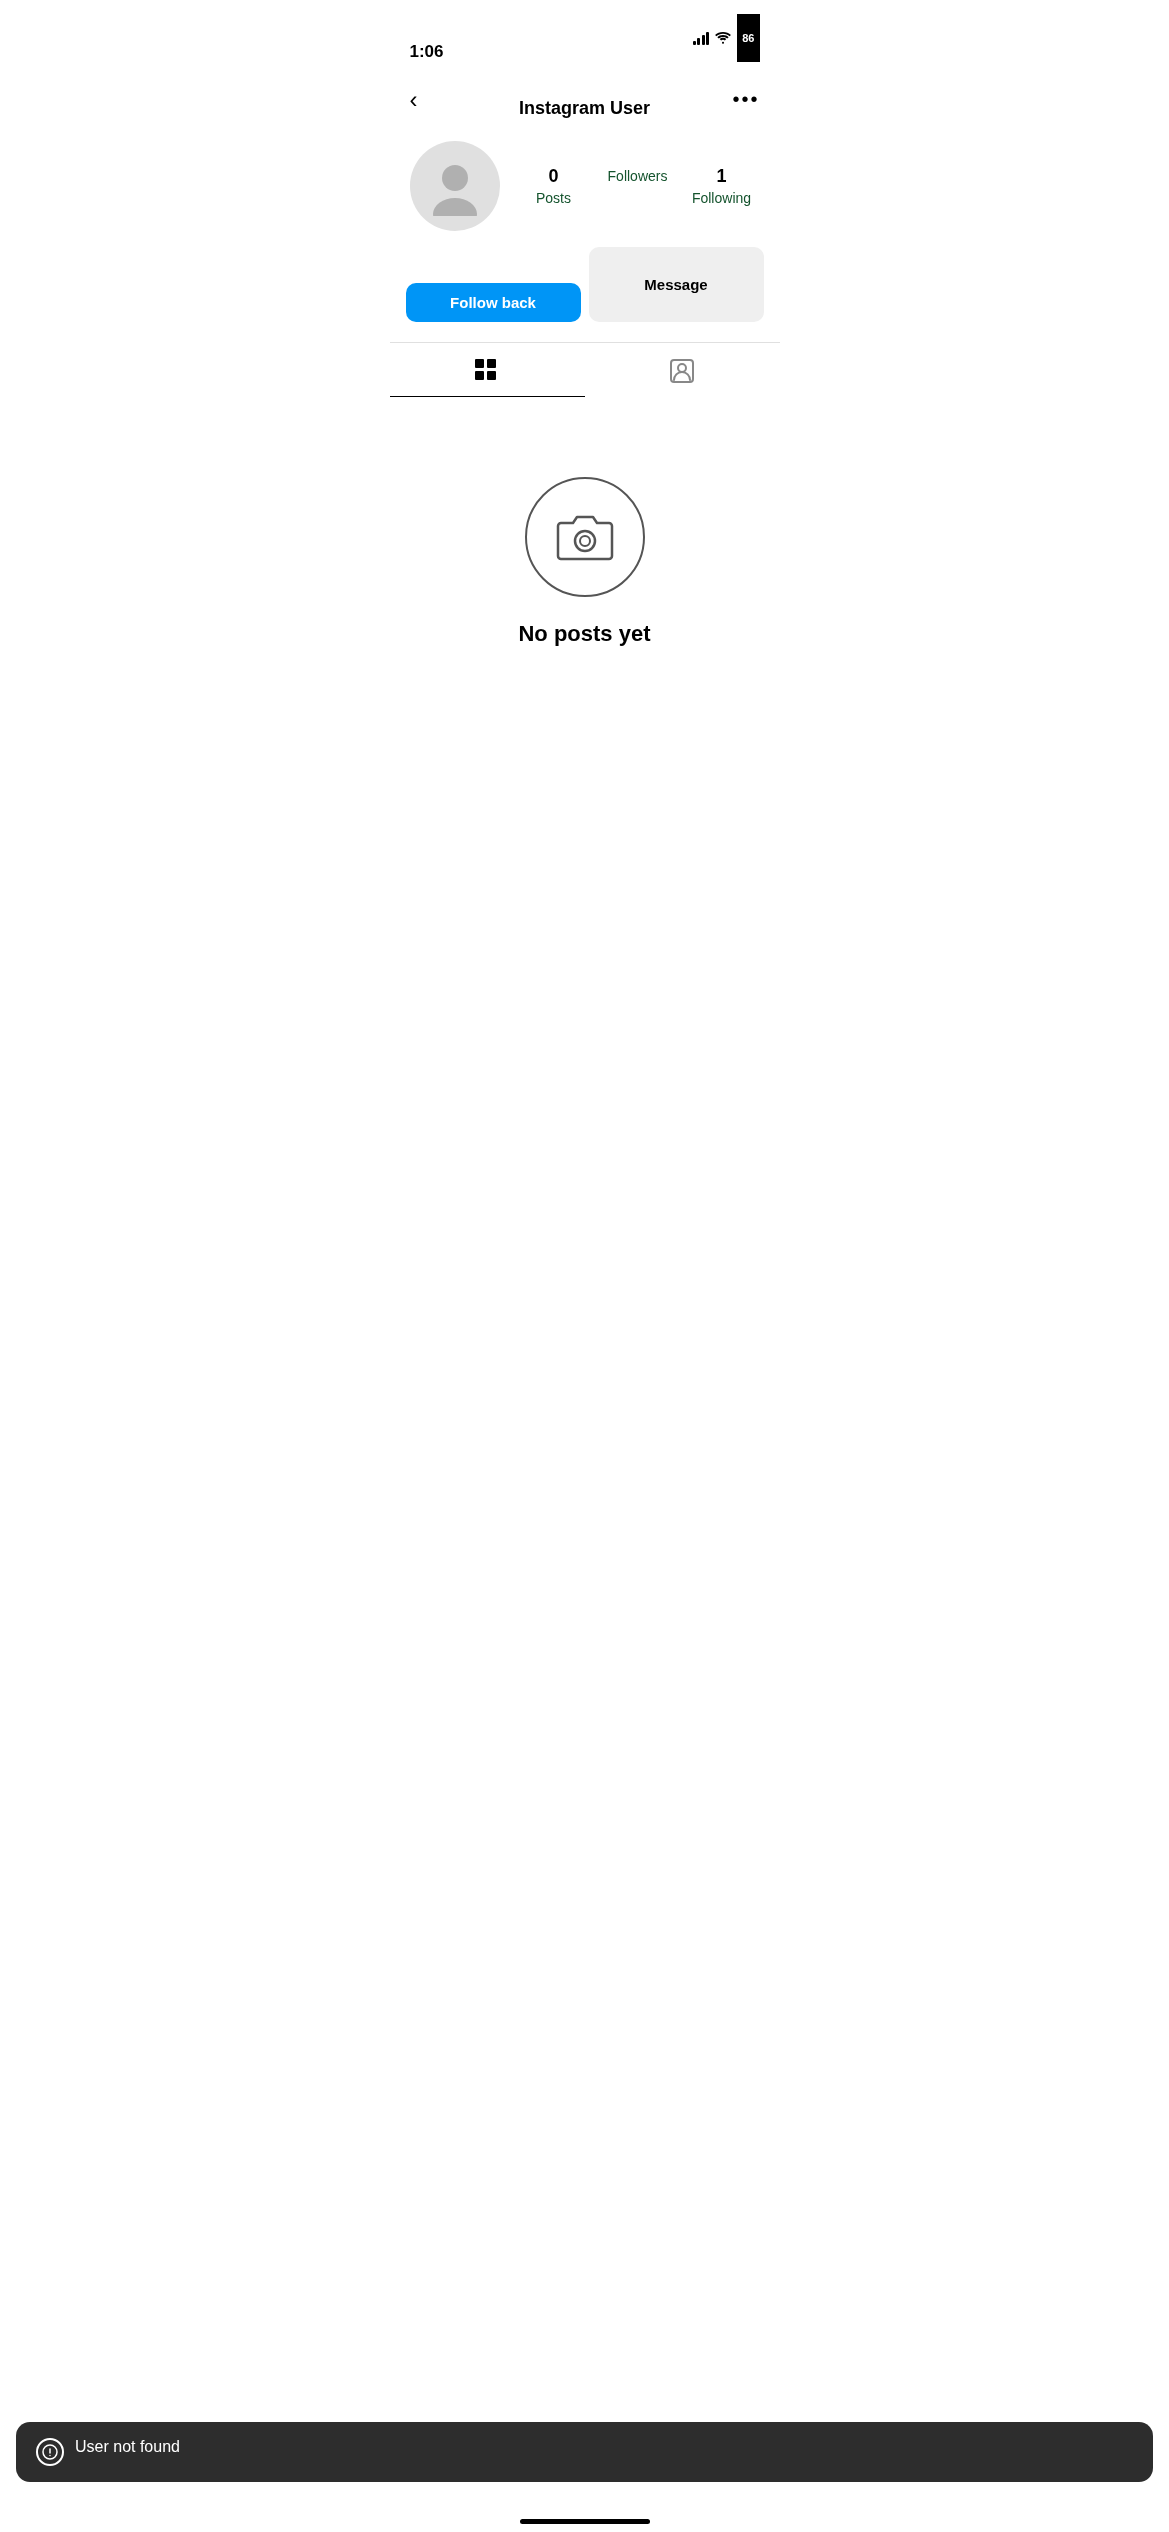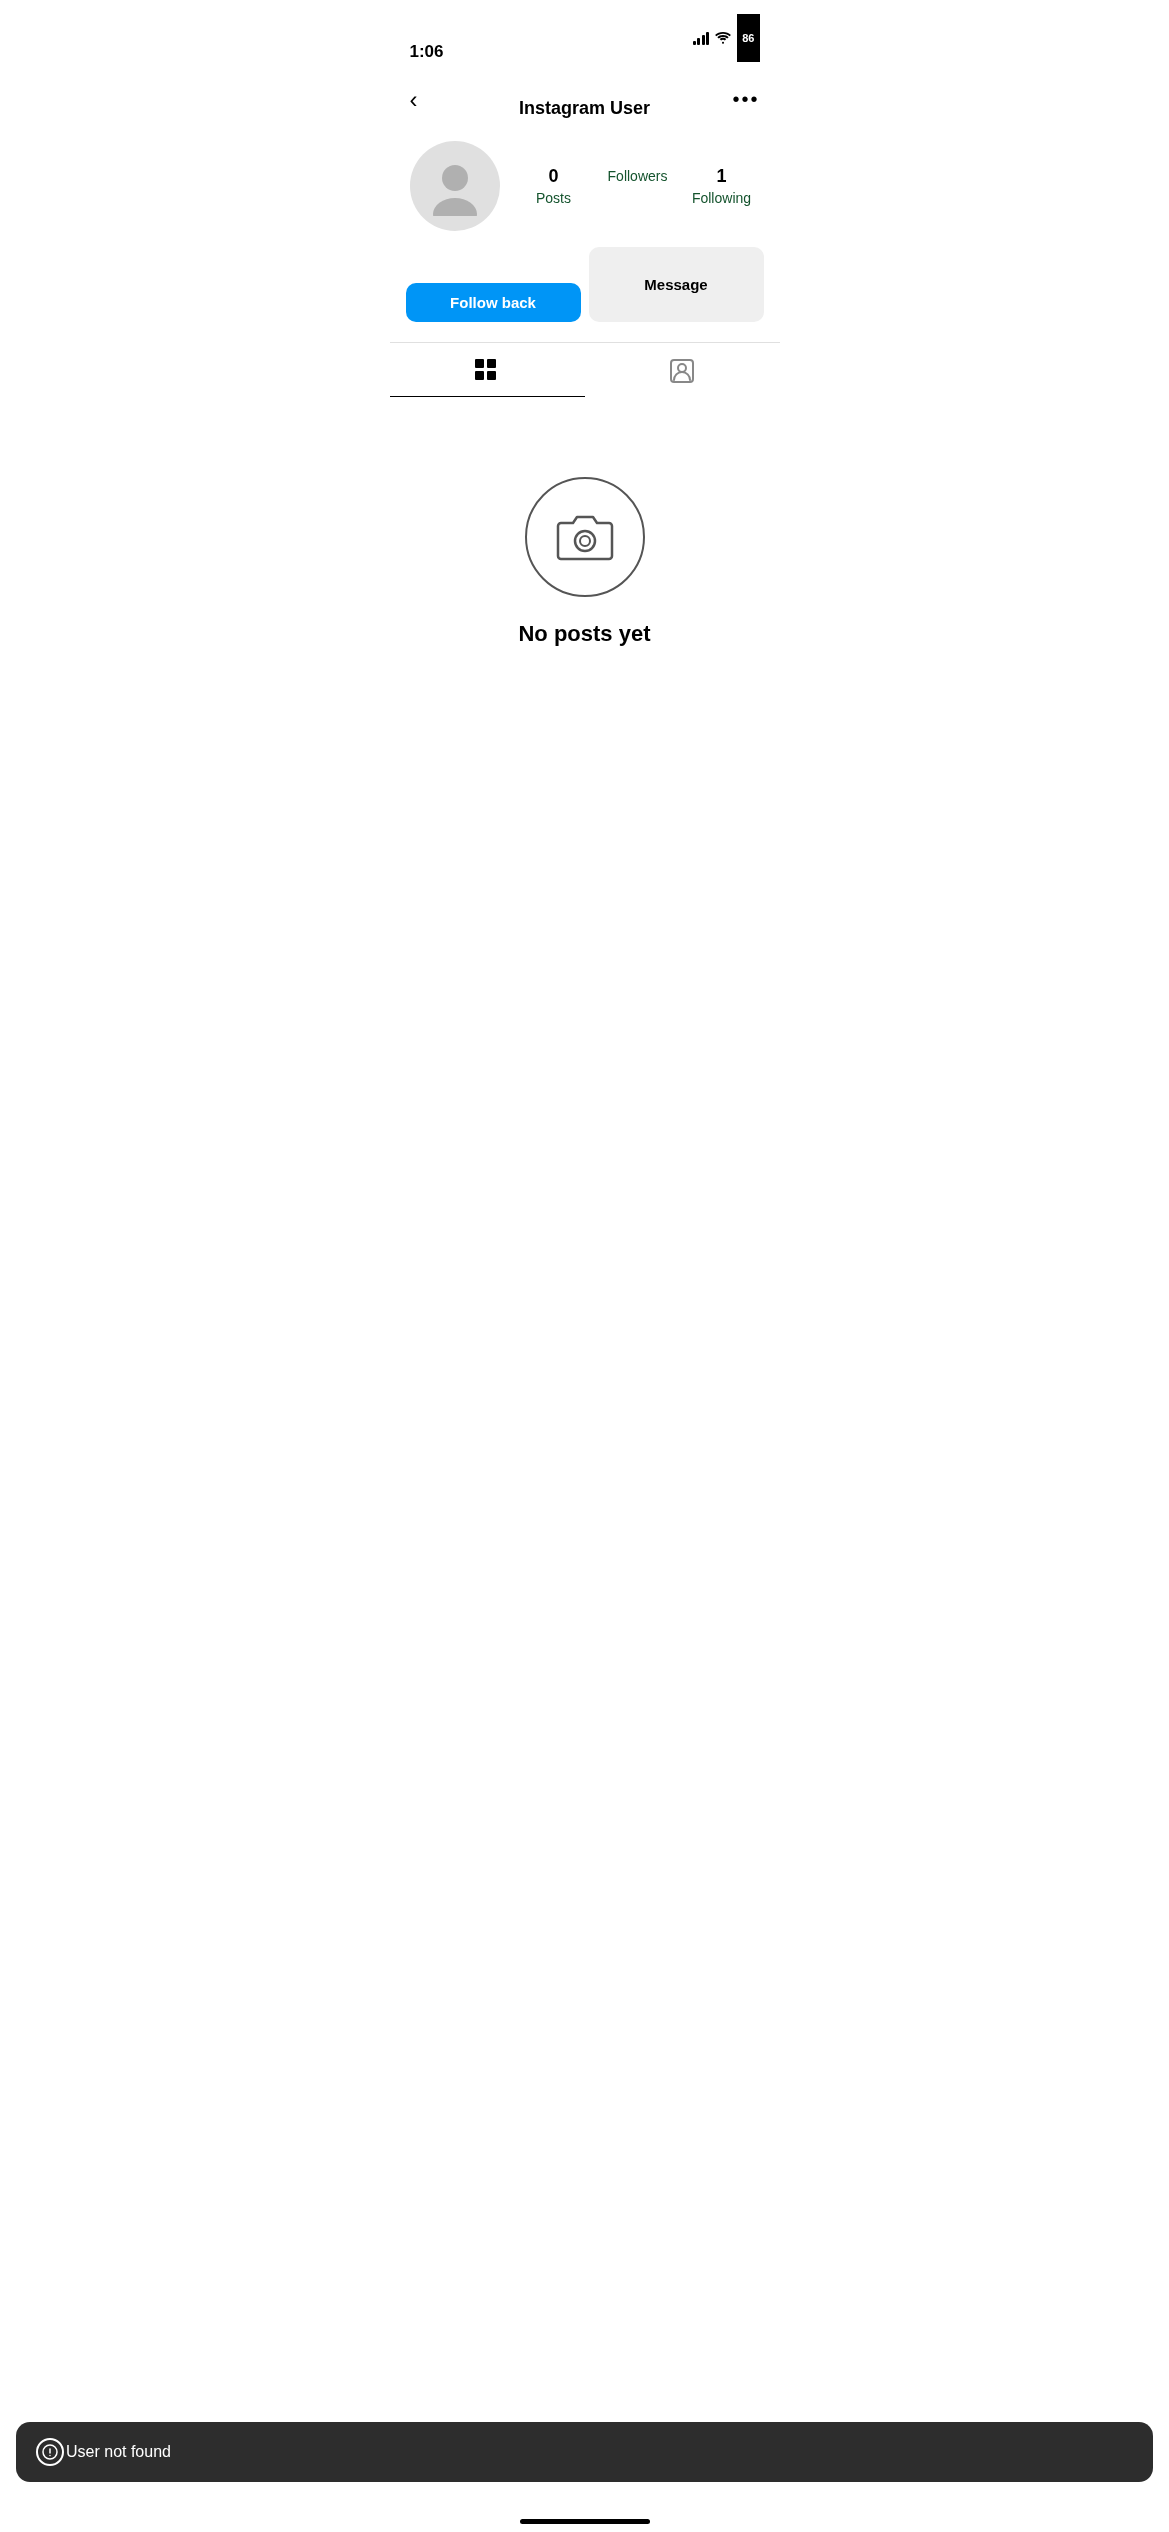--- a/index.html
+++ b/index.html
@@ -243,22 +243,22 @@
 
     .toast-bar {
       position: fixed;
       bottom: 50px;
       left: 16px;
       right: 16px;
       background: #2d2d2d;
       border-radius: 14px;
       padding: 16px 20px;
       display: flex;
-      align-items: center;
-      gap: 2px;
+      align-items: flex-start;
+      gap: 11px;
     }
 
     .toast-icon {
       width: 28px;
       height: 28px;
       border-radius: 50%;
       border: 2px solid #fff;
       display: flex;
       align-items: center;
       justify-content: center;

